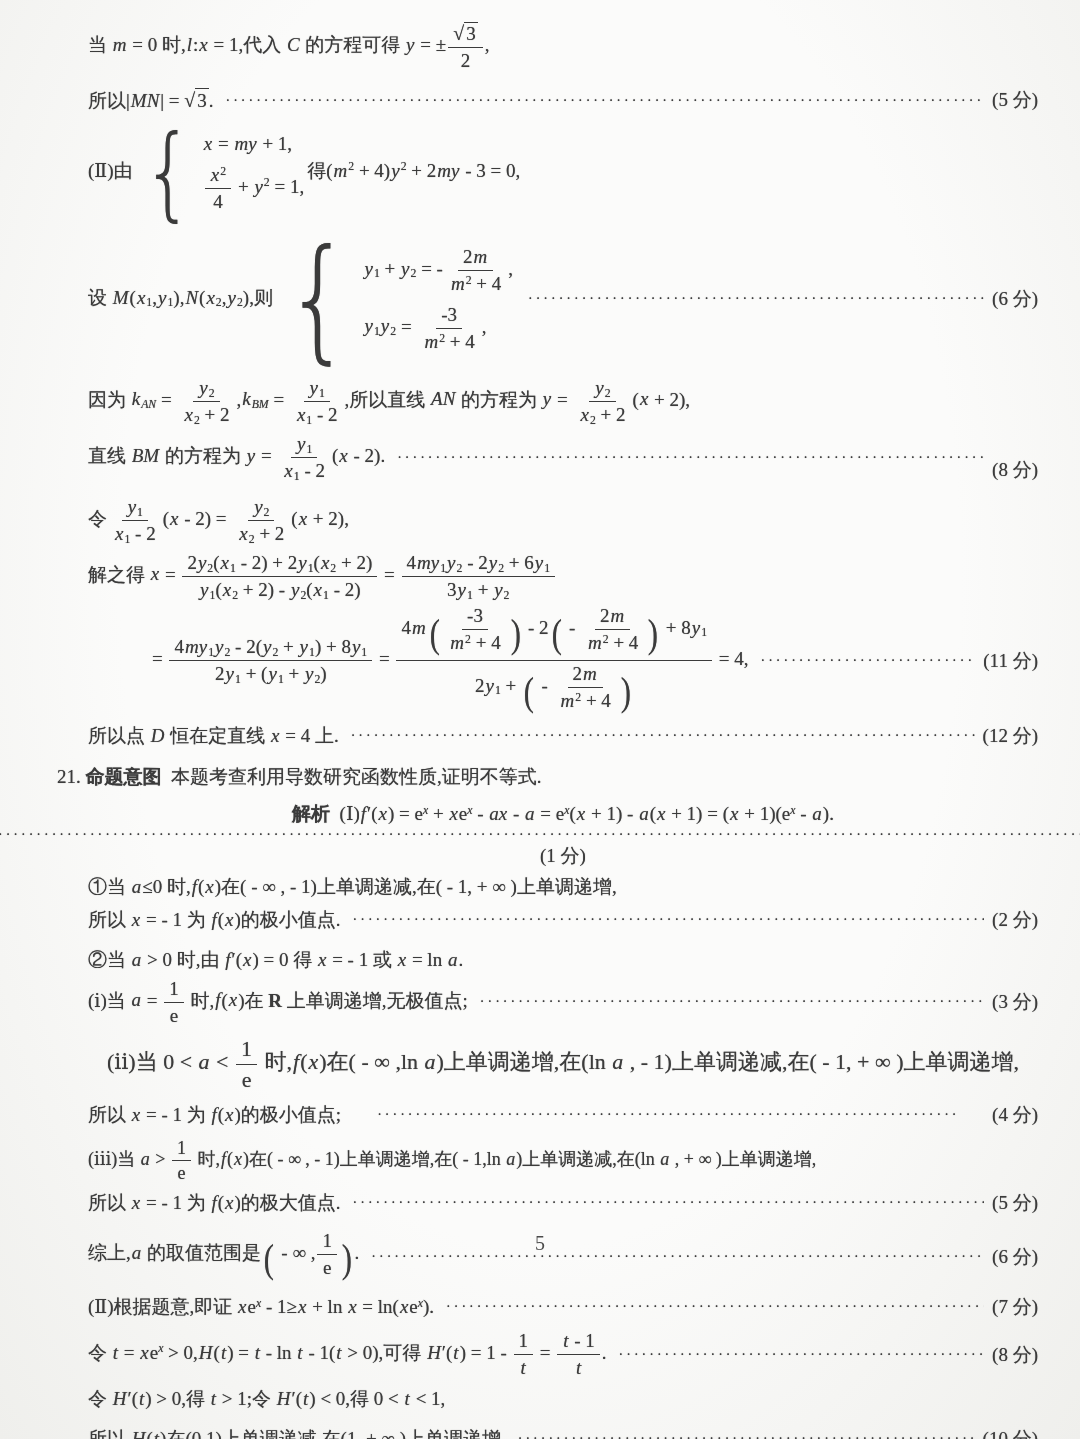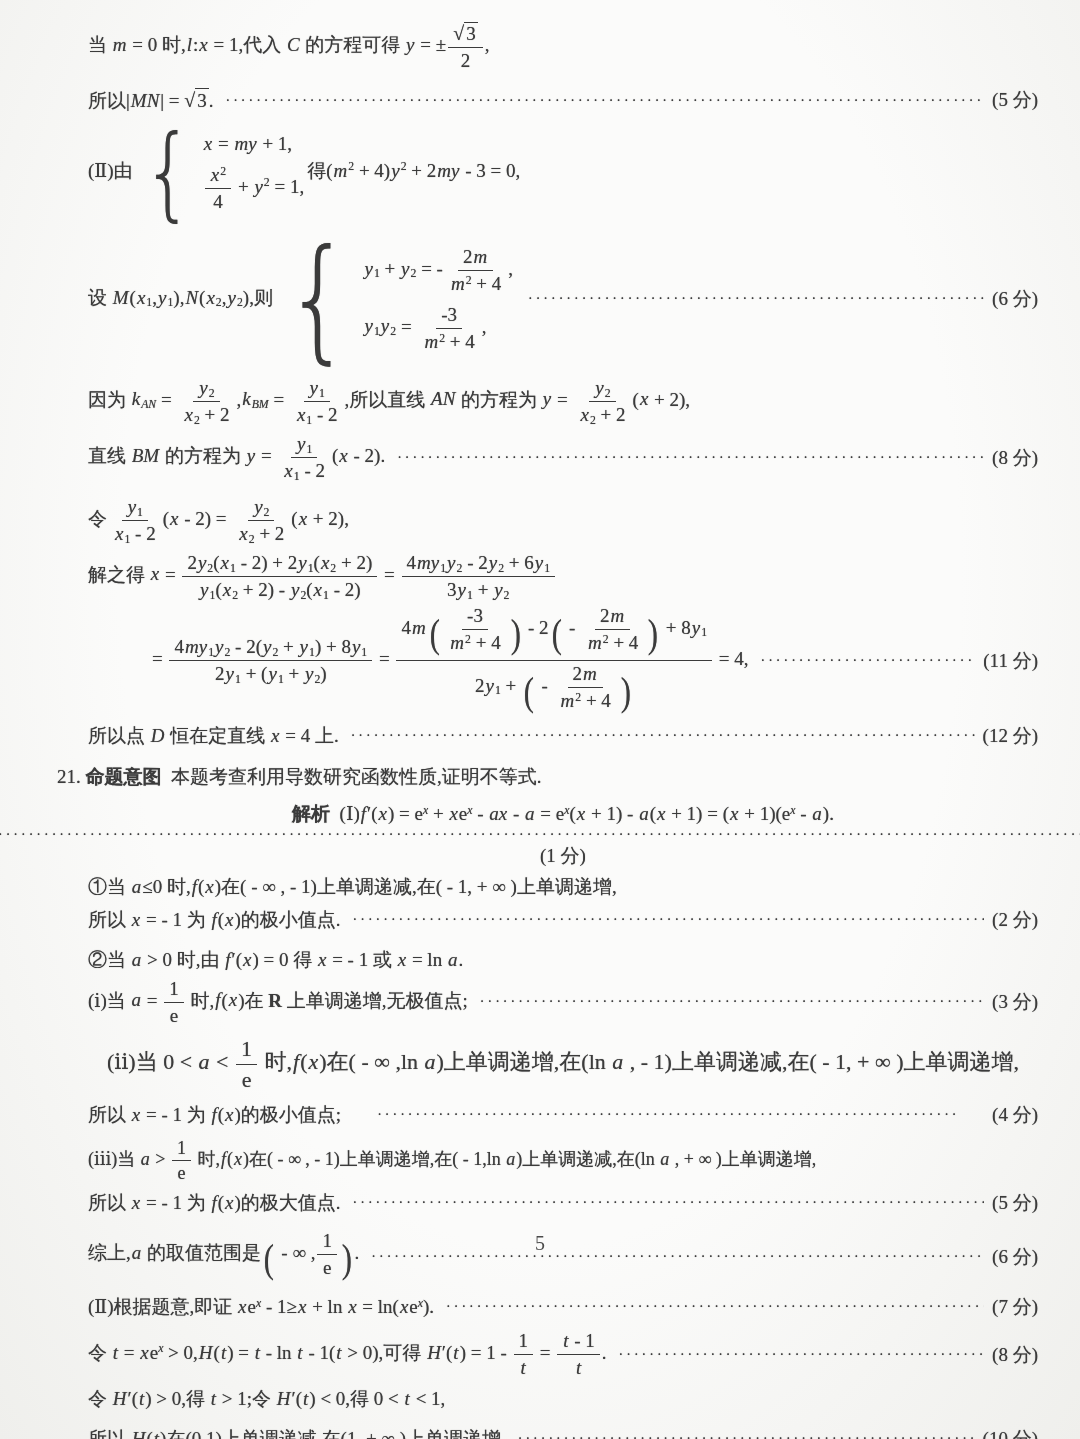--- a/index.html
+++ b/index.html
@@ -90,21 +90,21 @@
             <span class="num"><span class="var">y</span><sub>2</sub></span>
             <span class="den"><span class="var">x</span><sub>2</sub><span class="t-run"> + 2</span></span>
           </span><span class="t-run">,</span><span class="var">k</span><sub class="it">BM</sub><span class="t-run"> = </span><span class="frac">
             <span class="num"><span class="var">y</span><sub>1</sub></span>
             <span class="den"><span class="var">x</span><sub>1</sub><span class="t-run"> - 2</span></span>
           </span><span class="t-run">,所以直线 </span><span class="var">AN</span><span class="t-run"> 的方程为 </span><span class="var">y</span><span class="t-run"> = </span><span class="frac">
             <span class="num"><span class="var">y</span><sub>2</sub></span>
             <span class="den"><span class="var">x</span><sub>2</sub><span class="t-run"> + 2</span></span>
           </span><span class="t-run">(</span><span class="var">x</span><span class="t-run"> + 2),</span></span>
       </div>
-      <div class="line" style="margin-top: 8px; padding-left: 31px;">
+      <div class="line" style="margin-top: 8px; padding-left: 31px; align-items: flex-end;">
         <span class="line-content"><span class="t-run">直线 </span><span class="var">BM</span><span class="t-run"> 的方程为 </span><span class="var">y</span><span class="t-run"> = </span><span class="frac">
             <span class="num"><span class="var">y</span><sub>1</sub></span>
             <span class="den"><span class="var">x</span><sub>1</sub><span class="t-run"> - 2</span></span>
           </span><span class="t-run">(</span><span class="var">x</span><span class="t-run"> - 2).</span></span>
         <span class="dots">····················································································································································································</span>
         <span class="score">(8 分)</span>
       </div>
       <div class="line" style="margin-top: 14px; padding-left: 31px;">
         <span class="line-content"><span class="t-run">令</span><span class="frac">
             <span class="num"><span class="var">y</span><sub>1</sub></span>

